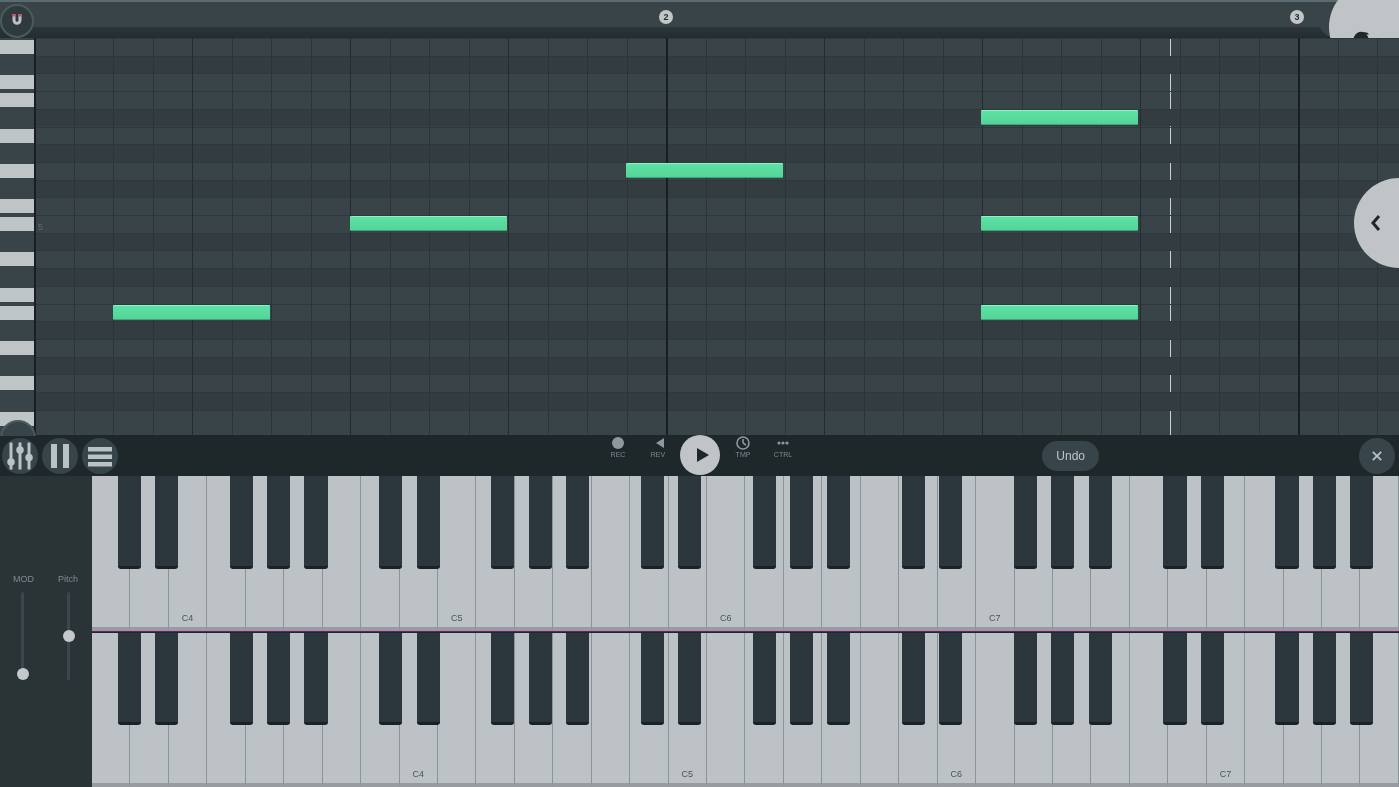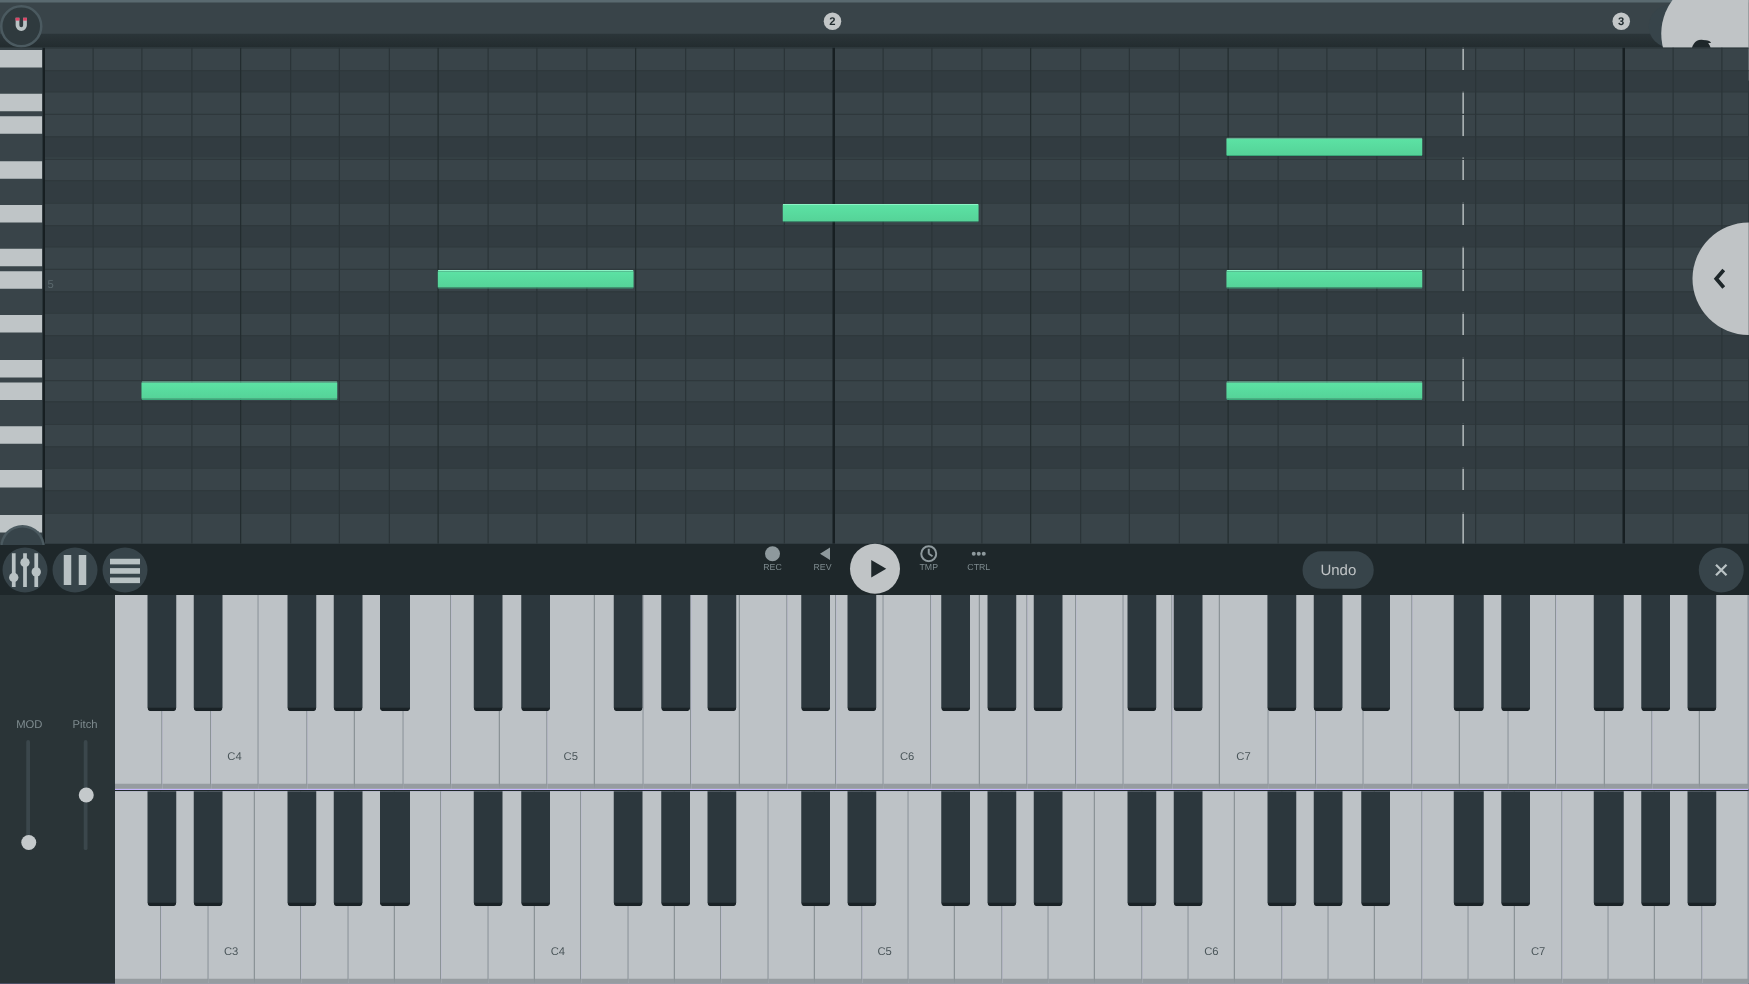--- a/index.html
+++ b/index.html
@@ -116,21 +116,21 @@
   }
   #close-kb{
     position:absolute; right:4px; top:2px; width:36px; height:36px; border-radius:50%;
     background:#37444a; display:flex; align-items:center; justify-content:center;
   }
   #close-kb svg{ width:14px; height:14px; stroke:#b9c2c4; stroke-width:2.6; }
 
   
   #kb-area{
     position:absolute; left:0; top:476px; width:1399px; height:311px;
-    background:#c4b5fd;
+    background:#701a75;
   }
   .ctrl-panel{
     position:absolute; left:0; top:0; width:92px; height:311px;
     background:#2a3437;
   }
   .ctrl-lbl{ position:absolute; color:#7e8b8f; font:9px Arial; }
   .slider-track{
     position:absolute; width:3px; background:#3b474c; border-radius:2px;
   }
   .slider-thumb{
@@ -142,21 +142,21 @@
   .kb-deck.top{ top:0; height:155px; }
   .kb-deck.bot{ top:156px; height:155px; border-top:1px solid #1e272a;}
   .white-keys{ position:absolute; inset:0; display:flex; }
   .wkey{
     flex:1; background:#bdc2c6;
     border-right:1px solid #8b9397;
     border-bottom:4px solid #969ca0;
     position:relative;
   }
   .wkey .lbl{
-    position:absolute; bottom:17px; left:50%; transform:translateX(-50%);
+    position:absolute; bottom:4px; left:50%; transform:translateX(-50%);
     color:#4a5559; font:9px Arial;
   }
   .black-keys{ position:absolute; left:0; top:0; height:60%; width:100%; }
   .bkey{
     position:absolute; top:0; height:100%;
     background:#2c373d;
     border-radius:0 0 3px 3px;
     border-bottom:3px solid #1a2226;
   }
 </style>
@@ -428,23 +428,20 @@
           <div class="bkey" style="width: 23.1526px; left: 1108.71px;"></div>
           <div class="bkey" style="width: 23.1526px; left: 1183.4px;"></div>
           <div class="bkey" style="width: 23.1526px; left: 1220.74px;"></div>
           <div class="bkey" style="width: 23.1526px; left: 1258.08px;"></div>
         </div>
   </div>
   <div class="kb-deck bot">
     <div class="white-keys">
           <div class="wkey"></div>
           <div class="wkey"></div>
-          <div class="wkey">
-            <span class="lbl">C3</span>
-          </div>
           <div class="wkey"></div>
           <div class="wkey"></div>
           <div class="wkey"></div>
           <div class="wkey"></div>
           <div class="wkey"></div>
           <div class="wkey"></div>
           <div class="wkey">
             <span class="lbl">C4</span>
           </div>
           <div class="wkey"></div>

